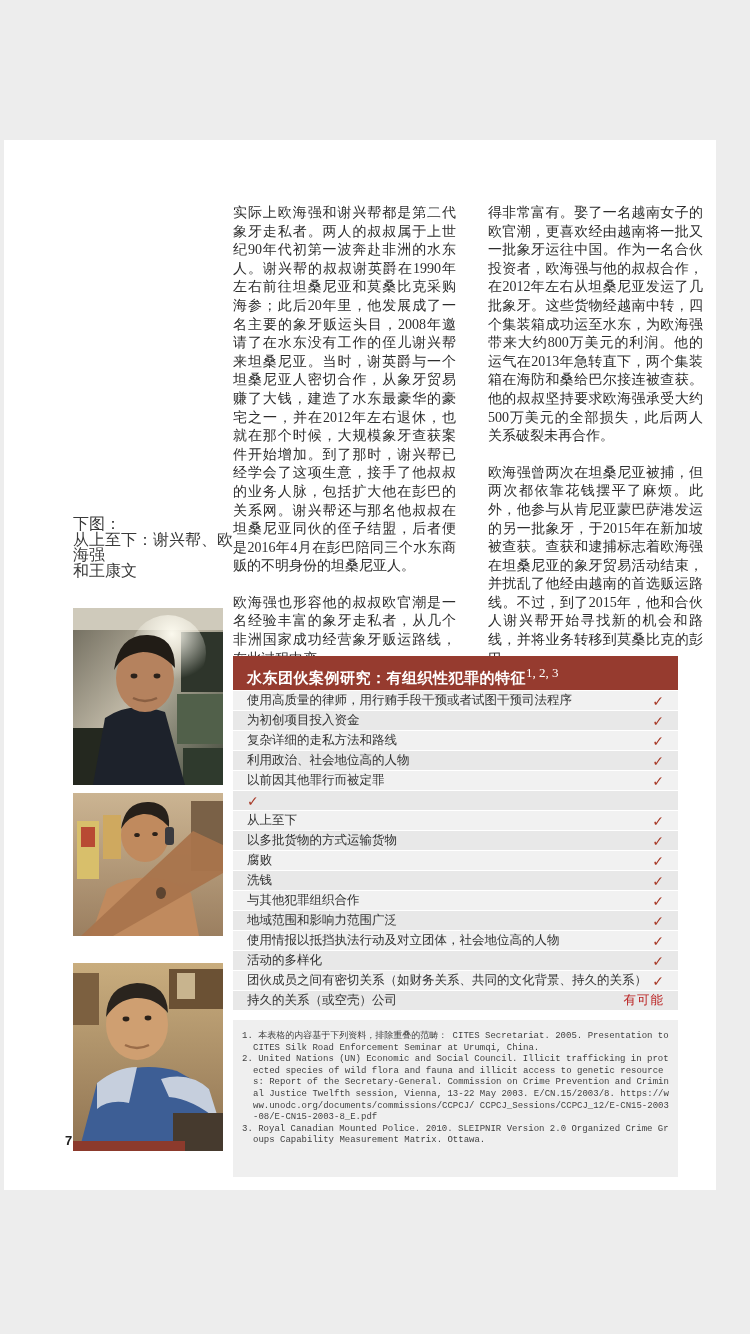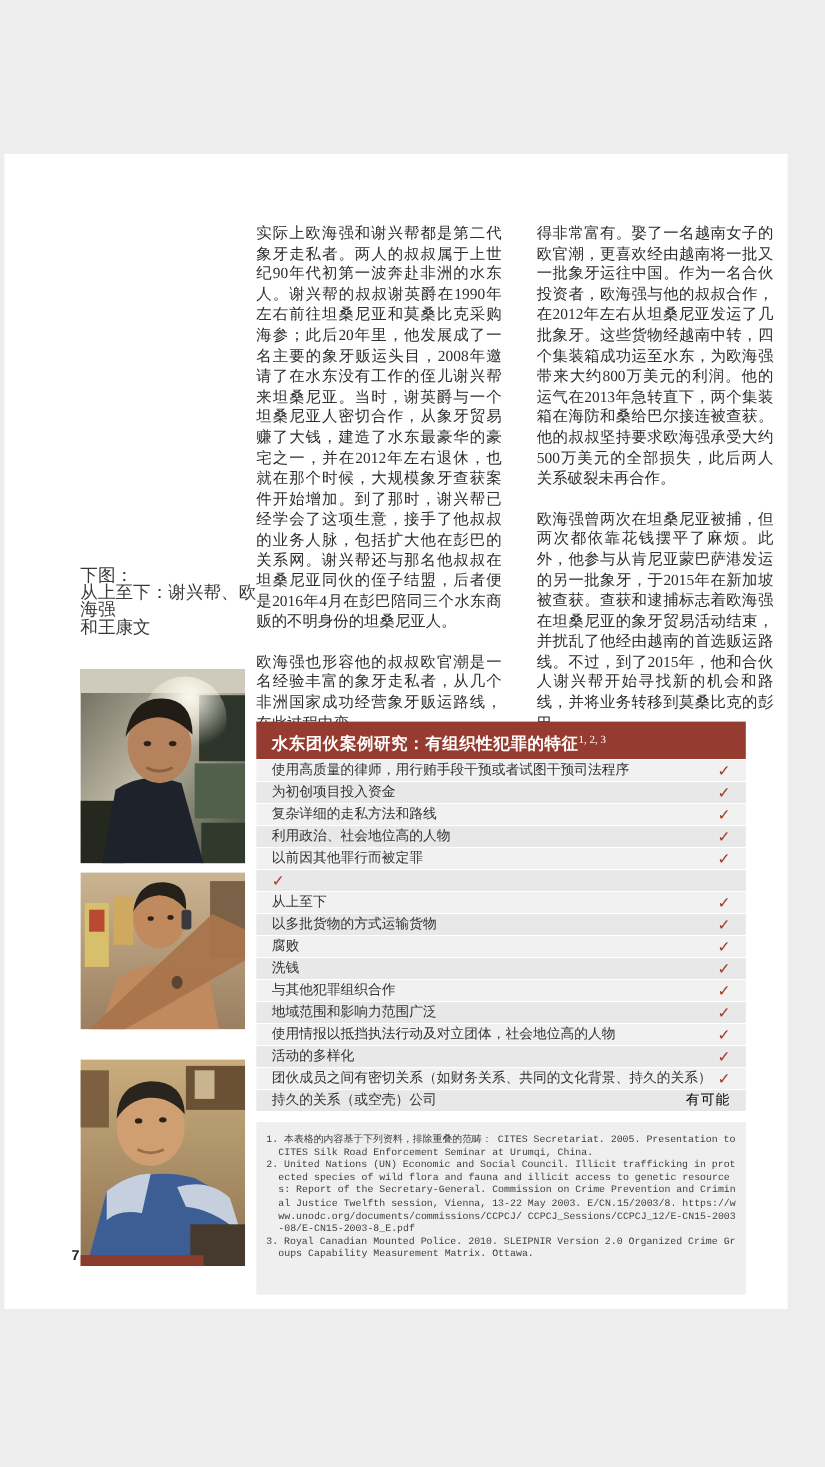--- a/index.html
+++ b/index.html
@@ -20,28 +20,28 @@
   
   .col{position:absolute;top:64px;font-size:14px;line-height:18.6px;color:#2d2d2d;text-align:justify;}
   .col p{margin:0 0 18px 0;}
   .col1{left:229px;width:223px;}
   .col2{left:484px;width:215px;}
 
   
   .case-table{position:absolute;left:229px;top:516px;width:445px;}
   .case-header{height:34px;background:#963b2f;color:#ffffff;font-weight:bold;
     font-size:15px;line-height:34px;padding-left:14px;box-sizing:border-box;letter-spacing:.5px;}
-  .case-header sup{font-size:10px;font-weight:normal;letter-spacing:0;}
+  .case-header sup{font-size:13px;font-weight:normal;letter-spacing:0;}
   .case-rows{width:100%;}
   .case-row{height:20px;display:flex;align-items:center;justify-content:space-between;
     padding:0 14px;box-sizing:border-box;font-size:12.5px;color:#333;border-top:1px solid #ffffff;}
   .case-row:nth-child(odd){background:#f1f1f1;}
   .case-row:nth-child(even){background:#e8e8e8;}
   .case-row .mark{color:#a83a28;font-size:14px;font-weight:bold;font-family:"DejaVu Sans",sans-serif;}
-  .case-row .mark.maybe{color:#000000;font-size:12.5px;font-weight:normal;
+  .case-row .mark.maybe{color:#b91c1c;font-size:12.5px;font-weight:normal;
     font-family:Liberation Mono, monospace;letter-spacing:1px;}
 
   
   .footnotes{position:absolute;left:229px;top:880px;width:445px;height:157px;background:#efefef;
     box-sizing:border-box;padding:11px 9px;font-family:"Liberation Mono","DejaVu Sans Mono",monospace;
     font-size:9px;line-height:11.6px;color:#3f3f3f;}
   .footnotes .fn{padding-left:11px;text-indent:-11px;margin:0;word-break:break-all;}
 
   .page-number{position:absolute;left:61px;top:993px;font-size:13px;font-weight:bold;
     color:#222;font-family:"Liberation Sans","DejaVu Sans",sans-serif;}

